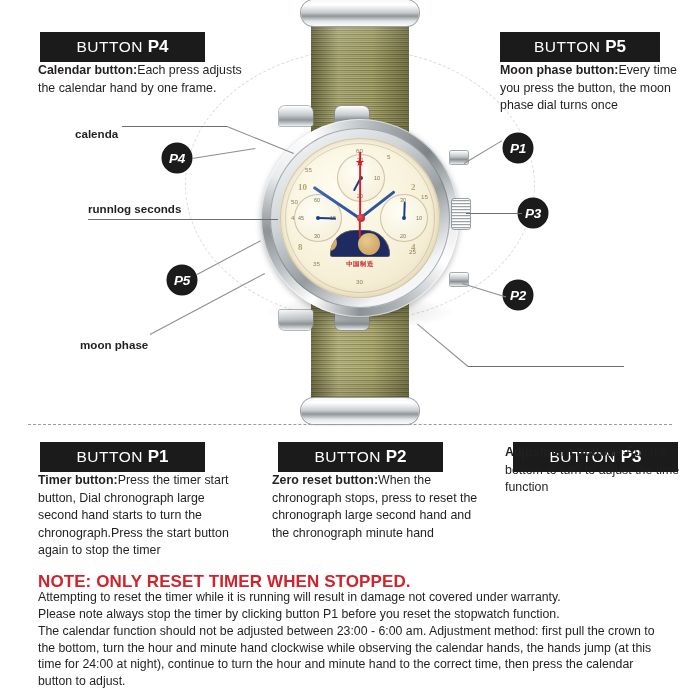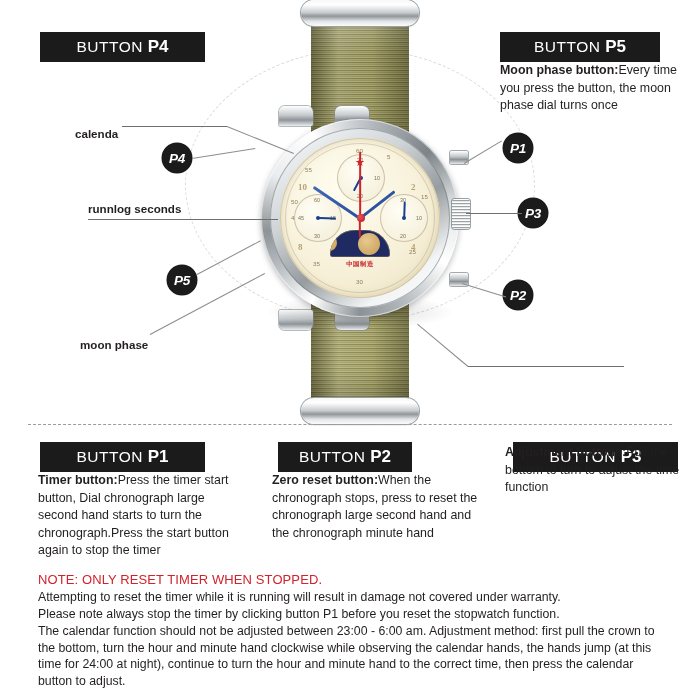--- a/index.html
+++ b/index.html
@@ -66,21 +66,21 @@
 
   
   .divider{
     position:absolute;left:28px;right:28px;top:424px;height:0;
     border-top:1.4px dashed #9b9b9b;
   }
 
   
   .note-title{
     position:absolute;
-    color:#d0232b;font-weight:400;font-size:13px;letter-spacing:.1px;
+    color:#d0232b;font-weight:700;font-size:17px;letter-spacing:.1px;
   }
   .note-body{
     position:absolute;
     font-size:12.3px;line-height:1.36;color:#231f20;
   }
 
   
   .watch{position:absolute;left:225px;top:-6px;width:270px;height:440px;}
 
   
@@ -325,20 +325,23 @@
       <div class="hand chrono"></div>
       <div class="hand chrono-tail"></div>
       <div class="hub"></div>
     </div>
   </div>
 
   <div class="plate" style="left:40px;top:32px;width:165px;">
     <span class="pw">BUTTON</span>
     <span class="pn">P4</span>
   </div>
+  <div class="blurb" style="left:38px;top:62px;width:212px;">
+    <b>Calendar button:</b><span>Each press adjusts the calendar hand by one frame.</span>
+  </div>
 
   <div class="plate" style="left:500px;top:32px;width:160px;">
     <span class="pw">BUTTON</span>
     <span class="pn">P5</span>
   </div>
   <div class="blurb" style="left:500px;top:62px;width:196px;">
     <b>Moon phase button:</b><span>Every time you press the button, the moon phase dial turns once</span>
   </div>
 
   <div class="callout" style="left:75px;top:127px;">calenda</div>
@@ -372,21 +375,21 @@
   <div class="divider"></div>
 
   <div class="plate" style="left:40px;top:442px;width:165px;">
     <span class="pw">BUTTON</span>
     <span class="pn">P1</span>
   </div>
   <div class="blurb" style="left:38px;top:472px;width:208px;">
     <b>Timer button:</b><span>Press the timer start button, Dial chronograph large second hand starts to turn the chronograph.Press the start button again to stop the timer</span>
   </div>
 
-  <div class="plate" style="left:278px;top:442px;width:134px;">
+  <div class="plate" style="left:278px;top:442px;width:165px;">
     <span class="pw">BUTTON</span>
     <span class="pn">P2</span>
   </div>
   <div class="blurb" style="left:272px;top:472px;width:208px;">
     <b>Zero reset button:</b><span>When the chronograph stops, press to reset the chronograph large second hand and the chronograph minute hand</span>
   </div>
 
   <div class="plate" style="left:513px;top:442px;width:165px;">
     <span class="pw">BUTTON</span>
     <span class="pn">P3</span>

